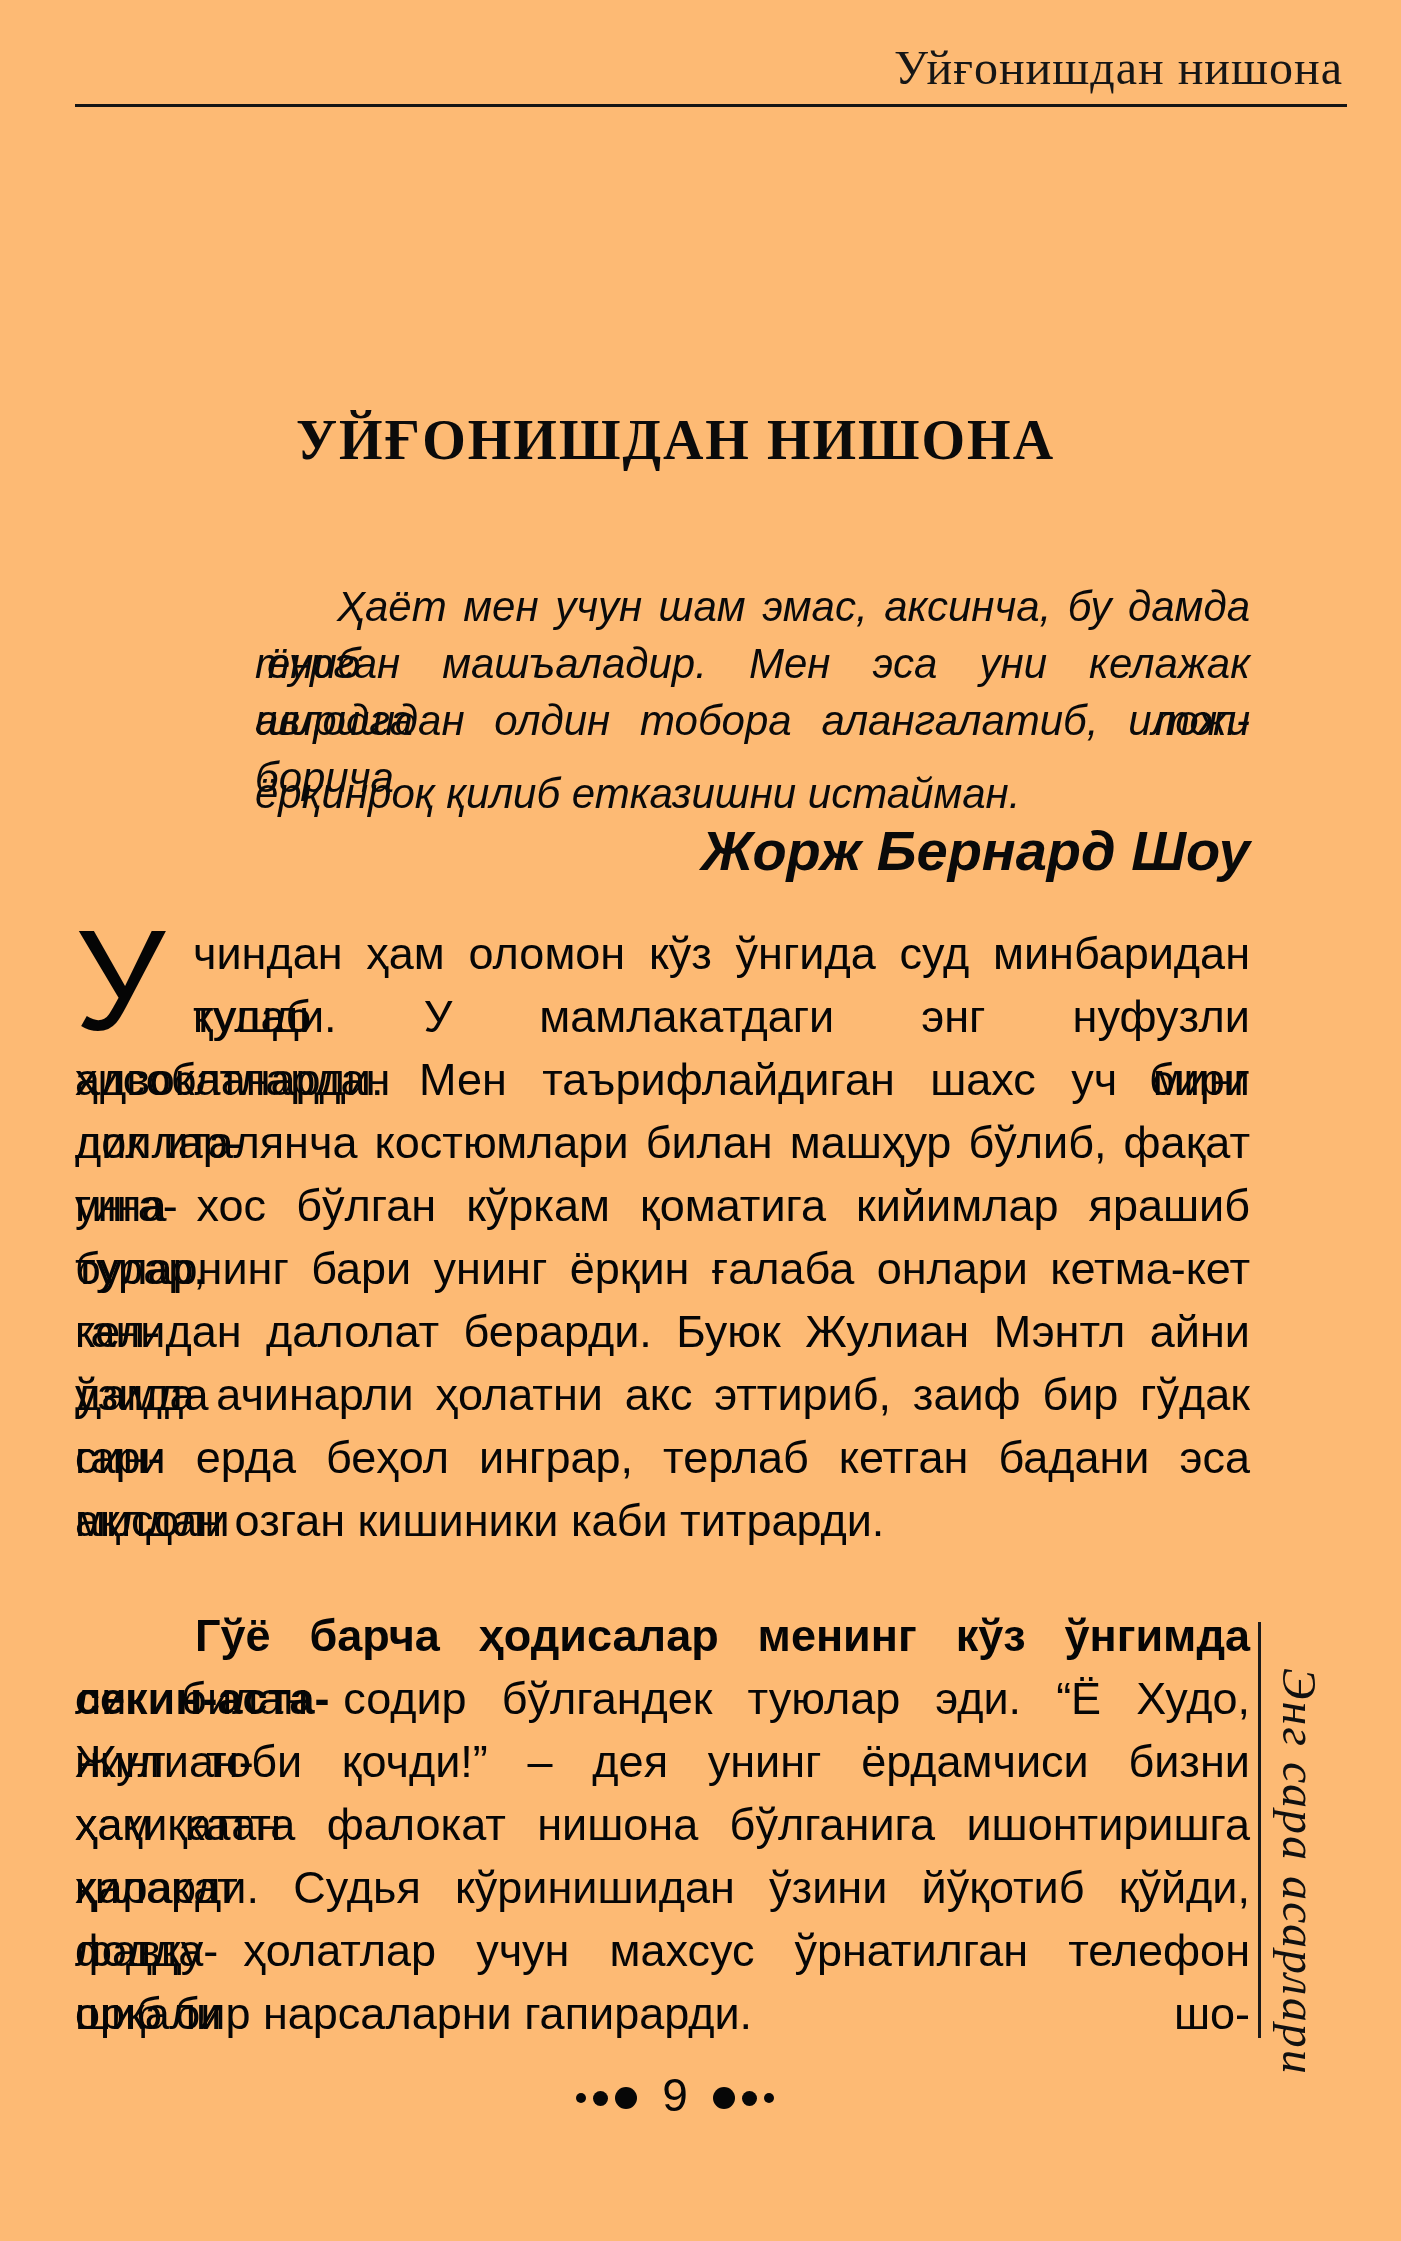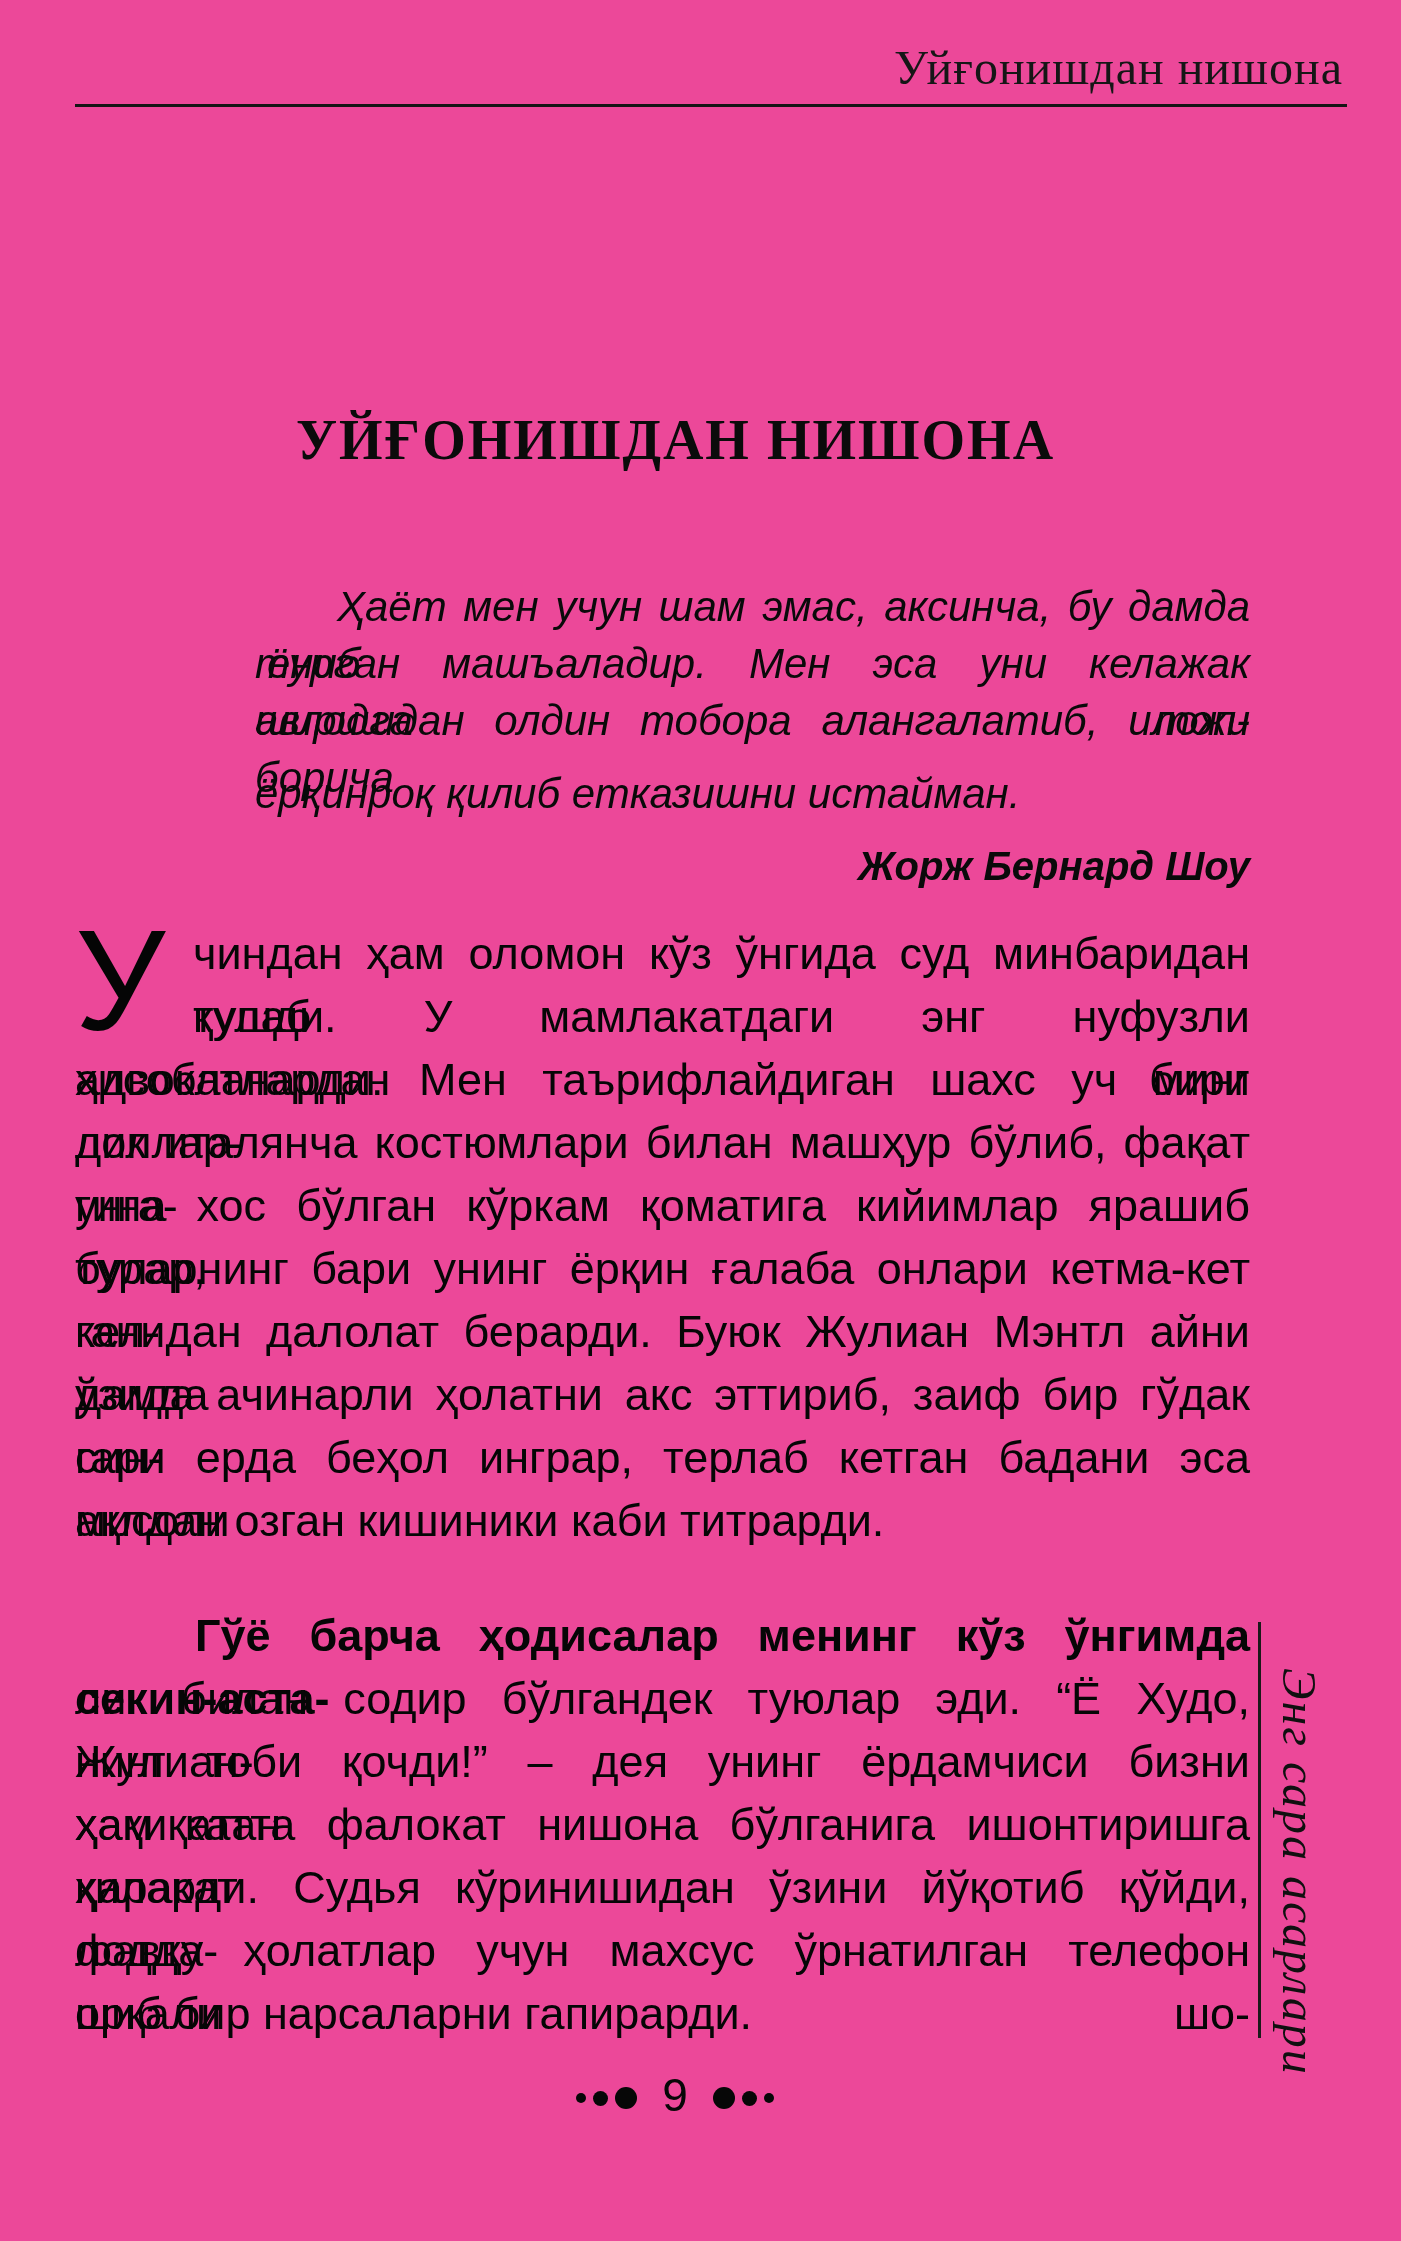--- a/index.html
+++ b/index.html
@@ -4,21 +4,21 @@
 <style>
   html, body {
     margin: 0;
     padding: 0;
     background: #ffffff;
   }
   #page {
     position: relative;
     width: 1401px;
     height: 2241px;
-    background: #ec4899;
+    background: #fdba74;
     color: #0a0a0a;
     overflow: hidden;
   }
 
   
   .running-head {
     position: absolute;
     top: 40px;
     right: 58px;
     font-family: "Liberation Serif", serif;
@@ -72,24 +72,23 @@
   .epigraph .eline.first {
     text-indent: 70px;
     margin-left: 12px;
   }
   .epigraph .eline.last {
     text-align: left;
     text-align-last: left;
     margin-top: 16px;
   }
   .epigraph-attribution {
-    margin-top: 16px;
     text-align: right;
     font-weight: bold;
-    font-size: 40px;
+    font-size: 56px;
   }
 
   
   .body-text {
     position: absolute;
     top: 922px;
     left: 75px;
     width: 1175px;
     font-family: "Liberation Sans", sans-serif;
     font-size: 45px;

